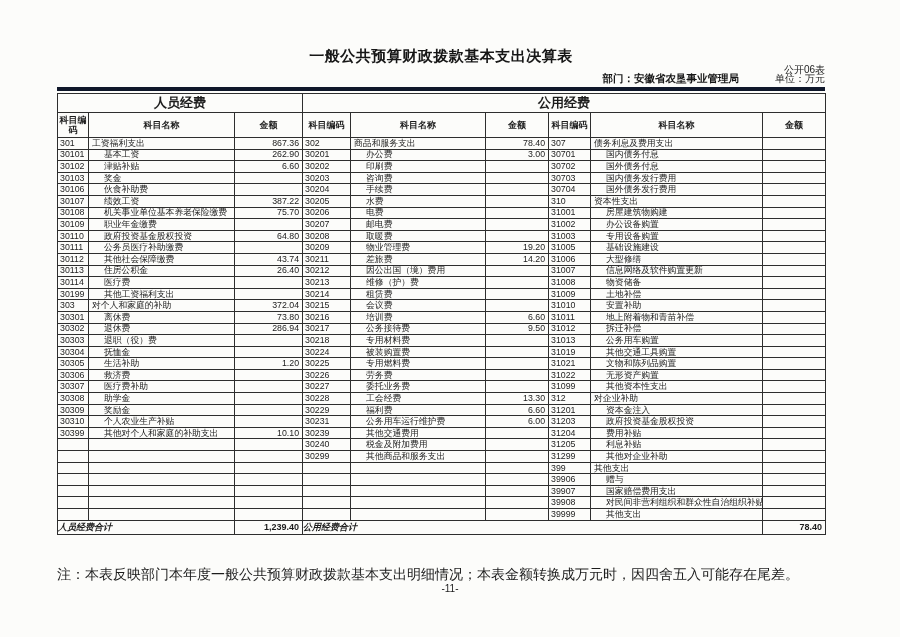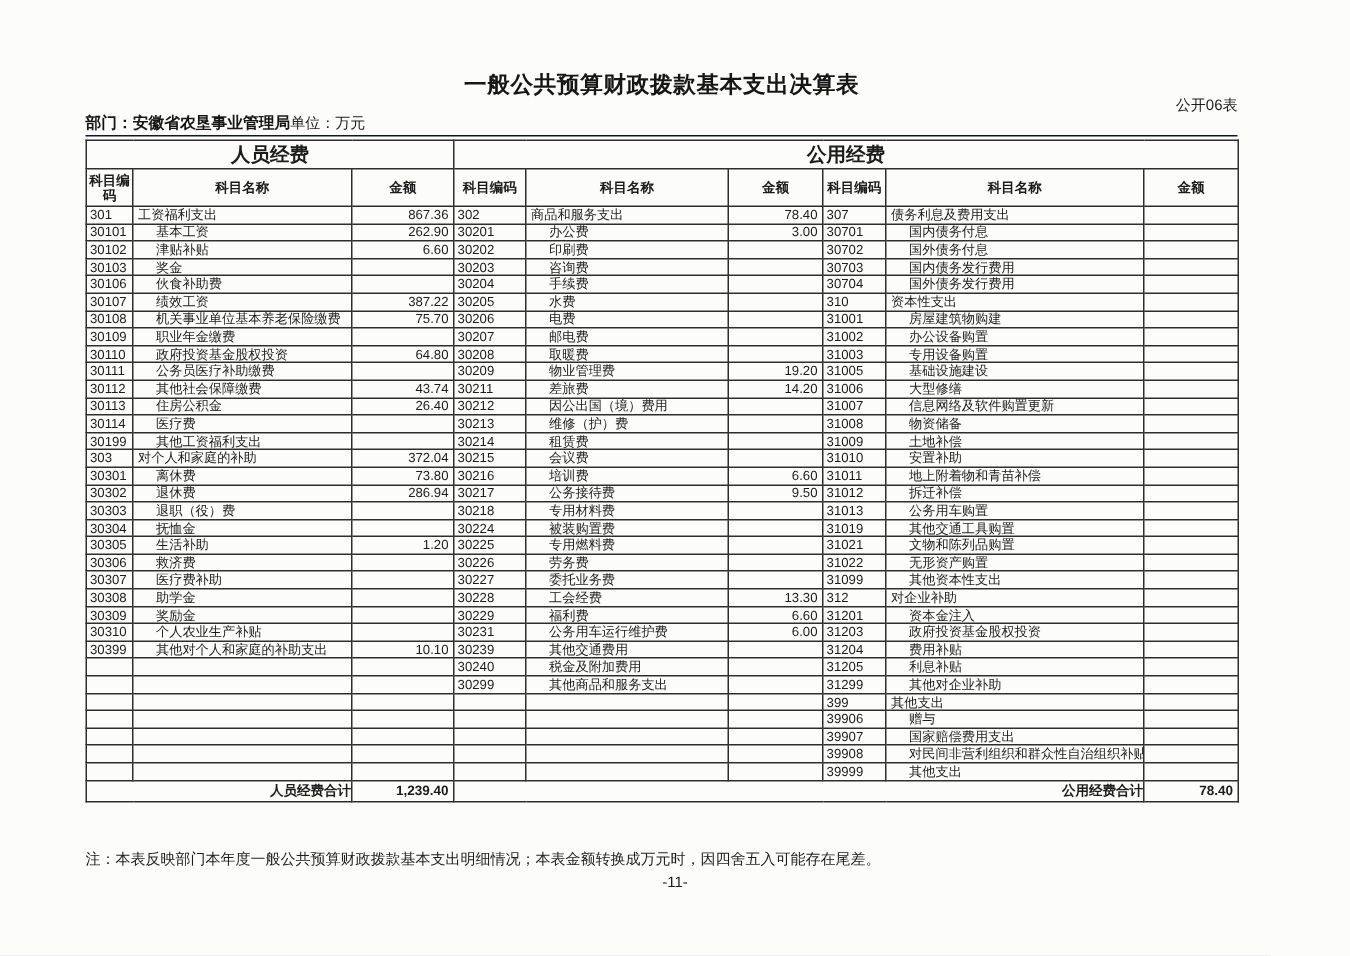--- a/index.html
+++ b/index.html
@@ -16,23 +16,24 @@
     position:absolute; top:47px; left:57px; width:768px;
     text-align:center; font-size:15px; font-weight:bold;
     letter-spacing:0.5px; color:#161616;
   }
   .table-code {
     position:absolute; top:63px; left:57px; width:768px;
     text-align:right; font-size:10px; color:#1c1c1c;
   }
   .header-line {
     position:absolute; top:74px; left:57px; width:768px; height:17px;
-    border-bottom:1px solid #0f172a;
-    display:flex; justify-content:flex-start; align-items:flex-end;
+    border-bottom:4px solid #0f172a;
+    display:flex; justify-content:flex-end; align-items:flex-end;
     padding-bottom:1px;
+    gap:36px;
   }
   .dept-label { font-size:10.5px; font-weight:bold; color:#161616; }
   .unit-label { font-size:10px; color:#1c1c1c; }
   table.t {
     position:absolute; top:93px; left:57px;
     width:768px;
     border-collapse:collapse; table-layout:fixed;
   }
   table.t th, table.t td {
     border:1px solid #2e2e2e;
@@ -40,25 +41,25 @@
   }
   table.t { border:1.5px solid #222; }
   tr.grp th { height:11px; font-size:13px; font-weight:bold; text-align:center; padding:0; }
   tr.cols th { height:25px; font-size:9px; font-weight:bold; text-align:center; padding:0 1px; white-space:normal; line-height:1.15; }
   tbody td { height:11.6px; font-size:8.8px; line-height:1; padding:0 2px; }
   td.c { text-align:left; padding-left:2px; }
   td.n { text-align:left; padding-left:3px; }
   td.n.sub { padding-left:15px; }
   td.a { text-align:right; padding-right:3px; }
   tfoot td { height:13px; font-size:9px; font-weight:bold; }
-  tfoot td.lbl { text-align:right; }
+  tfoot td.lbl { text-align:left;font-style:italic; }
   tfoot td.a { font-weight:bold;margin-left:25px; }
   .note {
     position:absolute; top:566px; left:57px; width:800px;
-    font-size:10px; color:#1c1c1c;
+    font-size:14px; color:#1c1c1c;
   }
   .page-num {
     position:absolute; top:583px; left:0; width:900px;
     text-align:center; font-size:10px; color:#1c1c1c;
   }
 </style>
 </head>
 <body>
 
 <div class="sheet">

